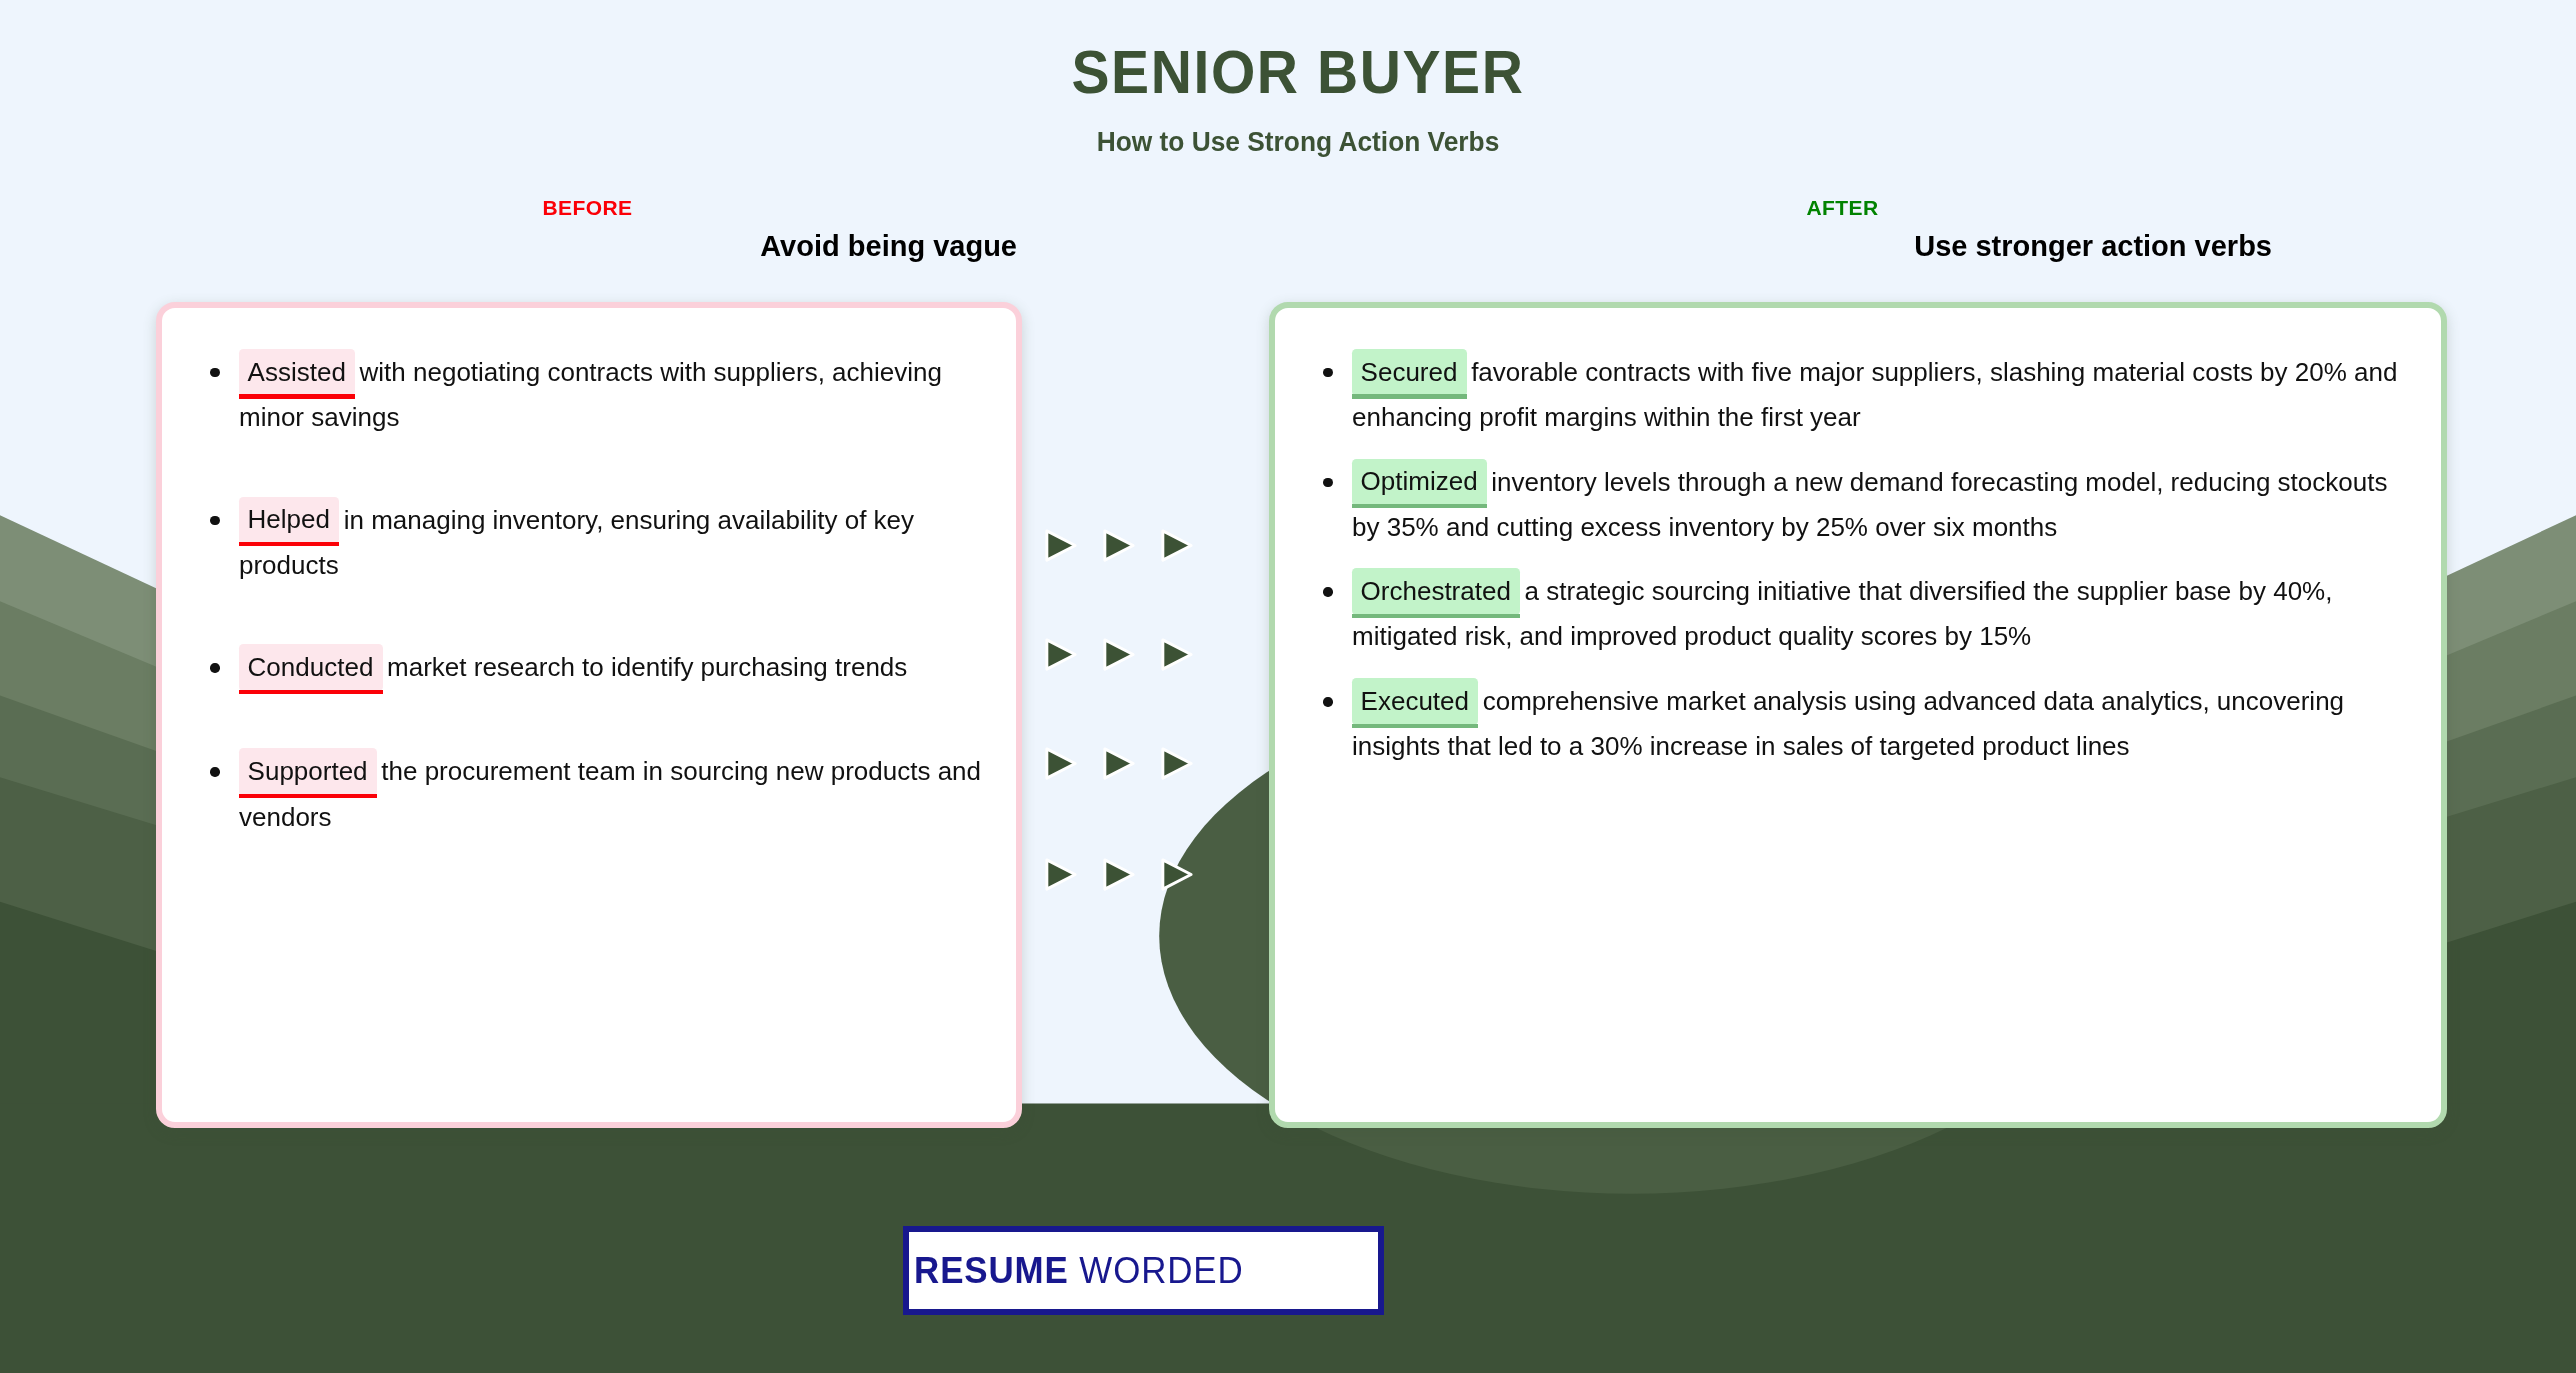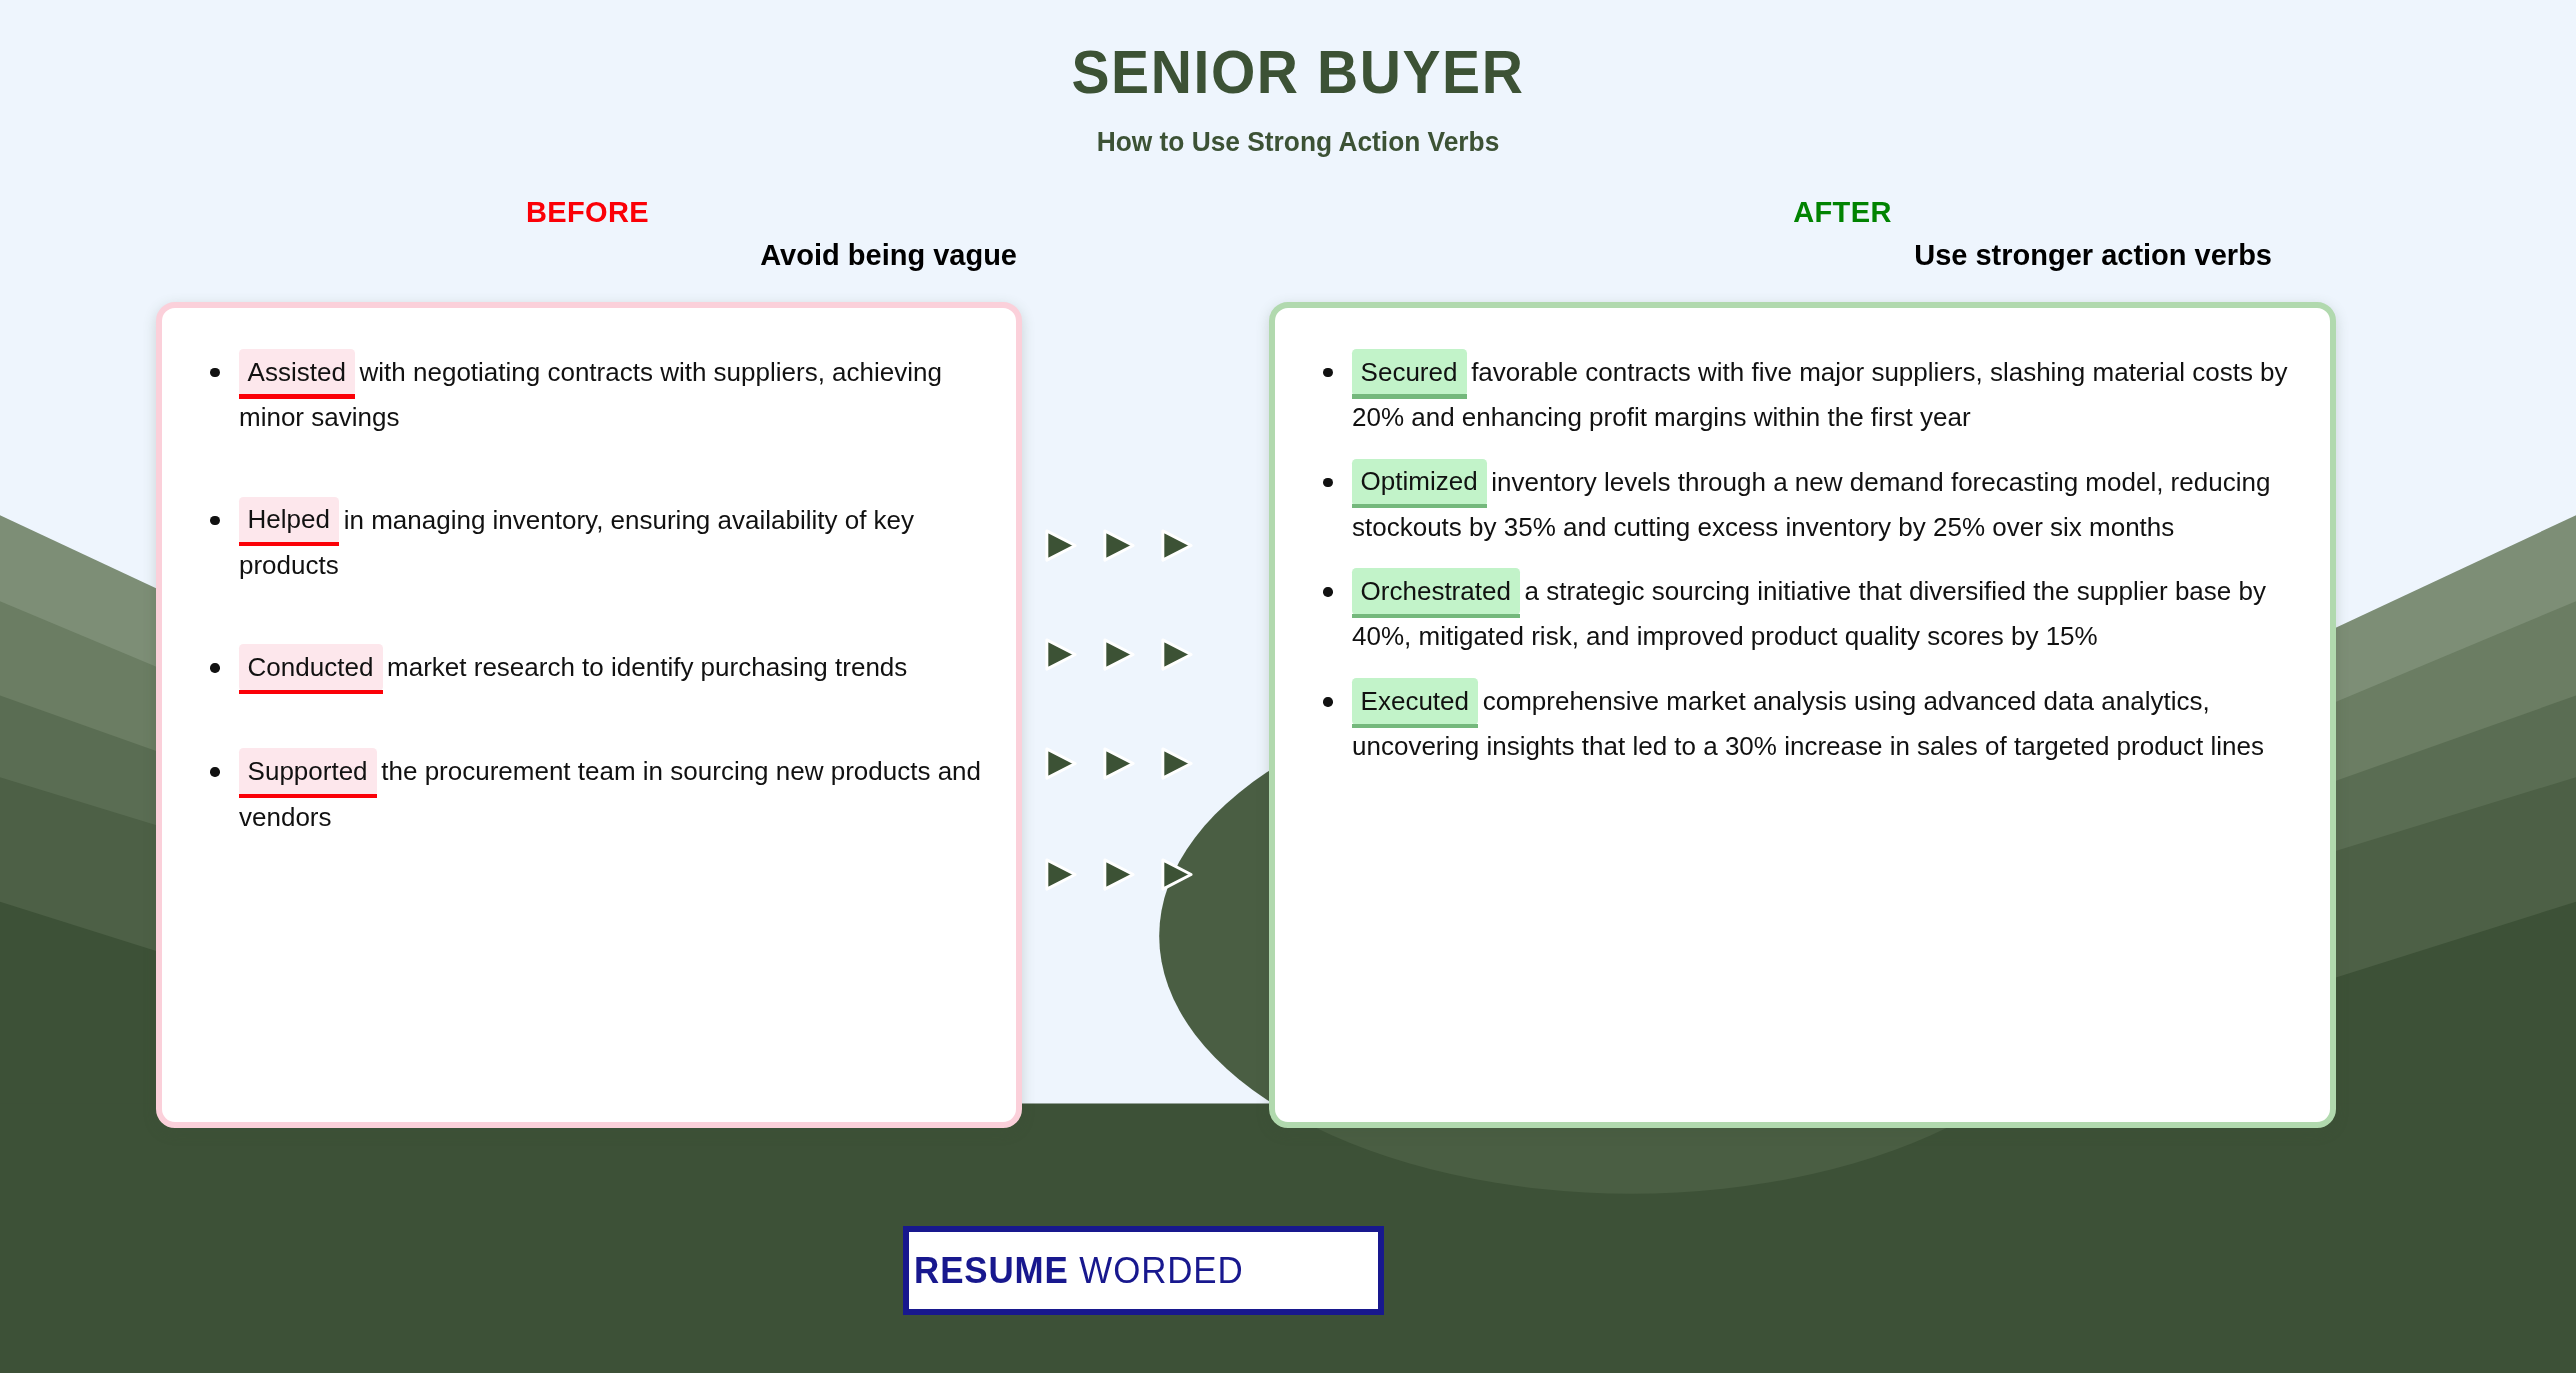--- a/index.html
+++ b/index.html
@@ -55,21 +55,21 @@
   .col-head {
     position: absolute;
     z-index: 5;
     text-align: center;
     width: 859px;
   }
   .col-head.before { left: 158px;  top: 196px; }
   .col-head.after  { left: 1413px; top: 196px; }
 
   .col-head .kicker {
-    font-size: 29px;
+    font-size: 21px;
     font-weight: 700;
     letter-spacing: 0.4px;
   }
   .col-head.before .kicker { color: #fb0007; }
   .col-head.after  .kicker { color: #018301; }
 
   .col-head .sub {
     margin-top: 10.3px;
     font-size: 29px;
     font-weight: 700;
@@ -88,21 +88,21 @@
     left: 156px;
     top: 302px;
     width: 866px;
     height: 826px;
     border: 6px solid #fbd0da;
     box-shadow: 0 4.3px 13.7px rgba(60,82,53,0.20);
   }
   .card.after {
     left: 1269px;
     top: 302px;
-    width: 1067px;
+    width: 1178px;
     height: 826px;
     border: 6px solid #b1d9ae;
     box-shadow: 0 4.3px 13.7px rgba(60,82,53,0.20);
   }
 
   .bullet-list {
     list-style: none;
     padding: 0;
     margin: 0;
   }

